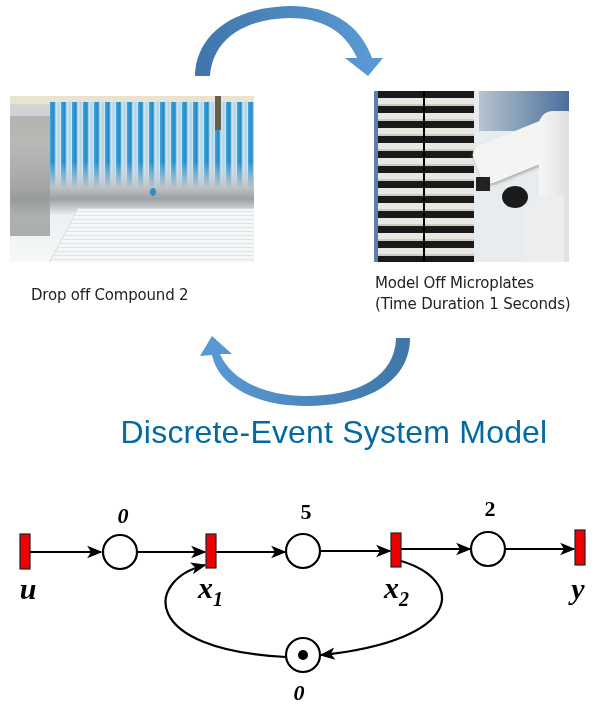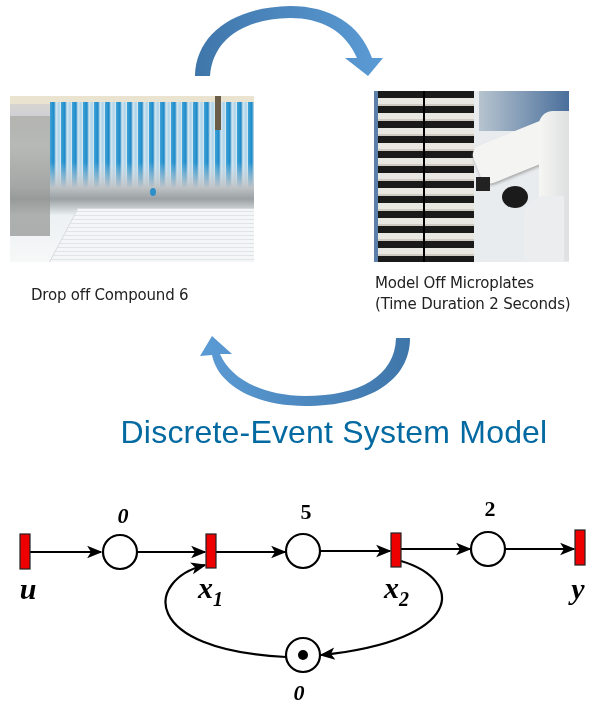--- a/index.html
+++ b/index.html
@@ -48,25 +48,25 @@
   <div class="abs" style="left:49px;top:0;width:2px;height:171px;background:#000;"></div>
   <div class="abs" style="left:0;top:0;width:4px;height:171px;background:#5a7fa8;"></div>
   <div class="abs" style="left:100px;top:40px;width:90px;height:40px;background:#f4f4f2;border-radius:10px;transform:rotate(-22deg);box-shadow:0 2px 3px #aaa;"></div>
   <div class="abs" style="left:165px;top:20px;width:32px;height:150px;background:linear-gradient(90deg,#f6f6f4,#dcdedf);border-radius:14px 0 0 0;"></div>
   <div class="abs" style="left:128px;top:95px;width:26px;height:22px;border-radius:50%;background:#1b1b1b;"></div>
   <div class="abs" style="left:102px;top:86px;width:14px;height:14px;background:#222;"></div>
   <div class="abs" style="left:150px;top:105px;width:40px;height:66px;background:#ebedee;border-radius:20px 0 0 0;"></div>
 </div>
 
 <div class="caption" style="left:31px;top:285px;">
-  <div>Drop off Compound 6</div>
+  <div>Drop off Compound 2</div>
 </div>
 <div class="caption" style="left:375px;top:273px;">
   <div>Model Off Microplates</div>
-  <div>(Time Duration 2 Seconds)</div>
+  <div>(Time Duration 1 Seconds)</div>
 </div>
 
 <div class="title">Discrete-Event System Model</div>
 
 <svg class="abs" style="left:0;top:0" width="613" height="712">
   <defs>
     <marker id="ah" viewBox="0 0 10 10" refX="9" refY="5" markerWidth="7" markerHeight="7" orient="auto-start-reverse">
       <path d="M0,1 L10,5 L0,9 L2.5,5 Z" fill="#000"></path>
     </marker>
   </defs>

